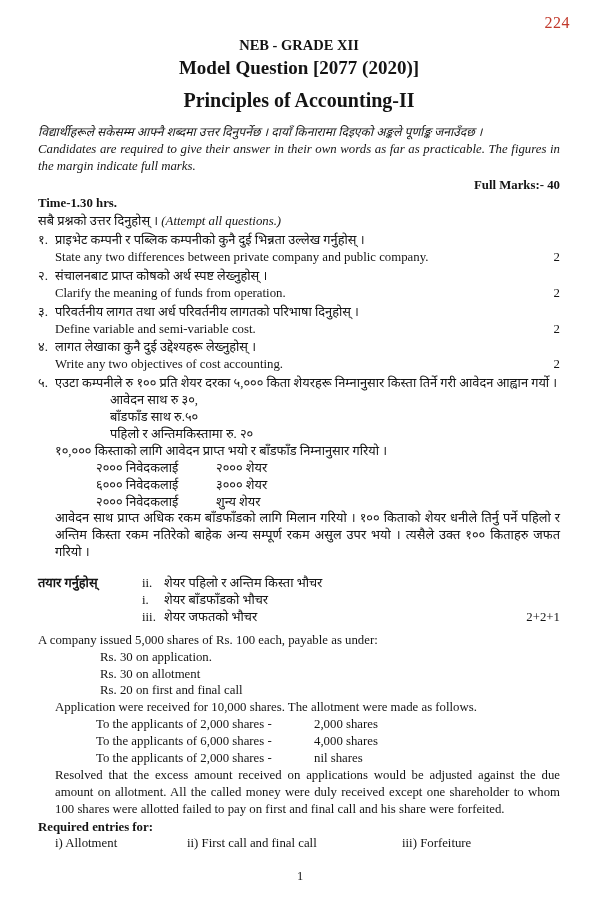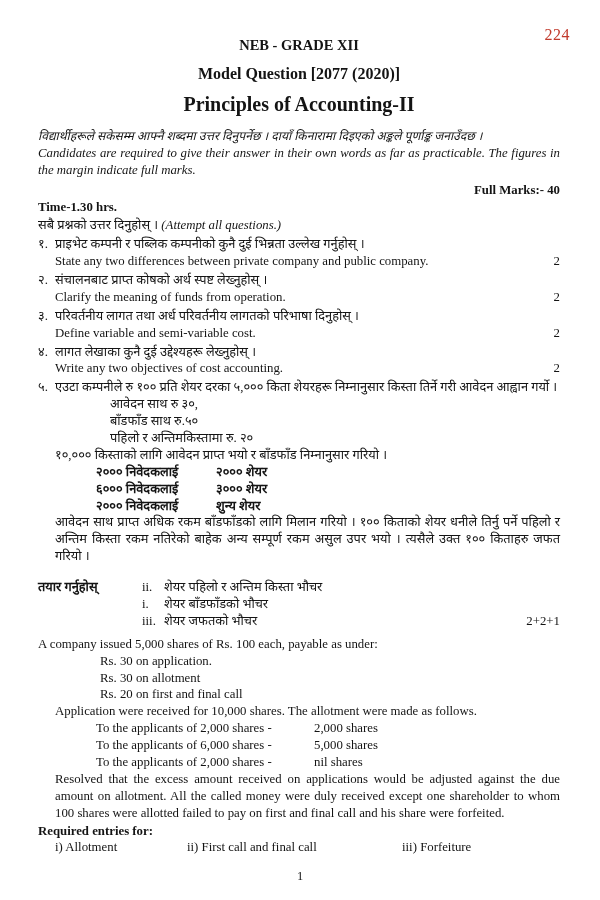--- a/index.html
+++ b/index.html
@@ -11,52 +11,52 @@
     background:#ffffff;
     color:#141414;
     font-family:"Liberation Serif", serif;
     font-size:12.8px;
     line-height:1.32;
     overflow:hidden;
   }
   .content { padding:6px 40px 0 38px; }
 
   .page-num-top {
-    position:absolute; top:24px; right:30px;
+    position:absolute; top:12px; right:30px;
     color:#c1392b; font-size:16px; letter-spacing:.5px;
   }
   .page-num-bottom {
     position:absolute; bottom:16px; left:0; right:0;
     text-align:center; font-size:12.5px;
   }
 
   .hdr { text-align:center; margin-top:30px; }
   .hdr .board   { font-weight:bold; font-size:14.5px; }
-  .hdr .model   { font-weight:bold; font-size:16px; margin-top:8px; }
+  .hdr .model   { font-weight:bold; font-size:19px; margin-top:0; }
   .hdr .subject { font-weight:bold; font-size:20px; margin-top:7px; }
 
   .preamble { margin-top:10px; }
   .preamble .nep { font-style:italic; font-size:12.2px; }
   .preamble .eng { font-style:italic; text-align:justify; margin-top:1px; }
 
   .full-marks { text-align:right; font-weight:bold; margin-top:3px; }
   .time { font-weight:bold; margin-top:1px; }
   .attempt { margin-top:1px; }
   .attempt .i { font-style:italic; }
 
   .q { margin-top:2px; }
   .q-nep { padding-left:17px; text-indent:-17px; }
   .q-num { display:inline-block; width:17px; text-indent:0; }
   .q-eng { display:flex; justify-content:space-between; padding-left:17px; }
   .q-eng .marks { flex:0 0 auto; padding-left:8px; }
 
   .q5-intro { padding-left:17px; text-indent:-17px; margin-top:2px; text-align:justify; }
   .pay-line { padding-left:72px; }
   .app-line { padding-left:17px; }
-  .allot-row { padding-left:58px; display:flex;font-weight:bold; }
+  .allot-row { padding-left:58px; display:flex; }
   .allot-row .col1 { width:120px; }
   .closing { padding-left:17px; text-align:justify; }
 
   .prepare { display:flex; margin-top:14px; }
   .prepare-label { font-weight:bold; width:104px; flex:0 0 auto; }
   .prepare-items { flex:1; }
   .prep-row { display:flex; justify-content:space-between; }
   .prep-roman { display:inline-block; width:22px; }
 
   .eng-block { margin-top:6px; }
@@ -171,21 +171,21 @@
         <div class="eng-pay">Rs. 30 on allotment</div>
         <div class="eng-pay">Rs. 20 on first and final call</div>
         <div class="eng-app">Application were received for 10,000 shares. The allotment were made as follows.</div>
 
         <div class="eng-allot">
           <span class="col1">To the applicants of 2,000 shares -</span>
           <span>2,000 shares</span>
         </div>
         <div class="eng-allot">
           <span class="col1">To the applicants of 6,000 shares -</span>
-          <span>5,000 shares</span>
+          <span>4,000 shares</span>
         </div>
         <div class="eng-allot">
           <span class="col1">To the applicants of 2,000 shares -</span>
           <span>nil shares</span>
         </div>
 
         <div class="eng-res">Resolved that the excess amount received on applications would be adjusted against the due amount on allotment. All the called money were duly received except one shareholder to whom 100 shares were allotted failed to pay on first and final call and his share were forfeited.</div>
 
         <div class="required-label">Required entries for:</div>
         <div class="required-items">

